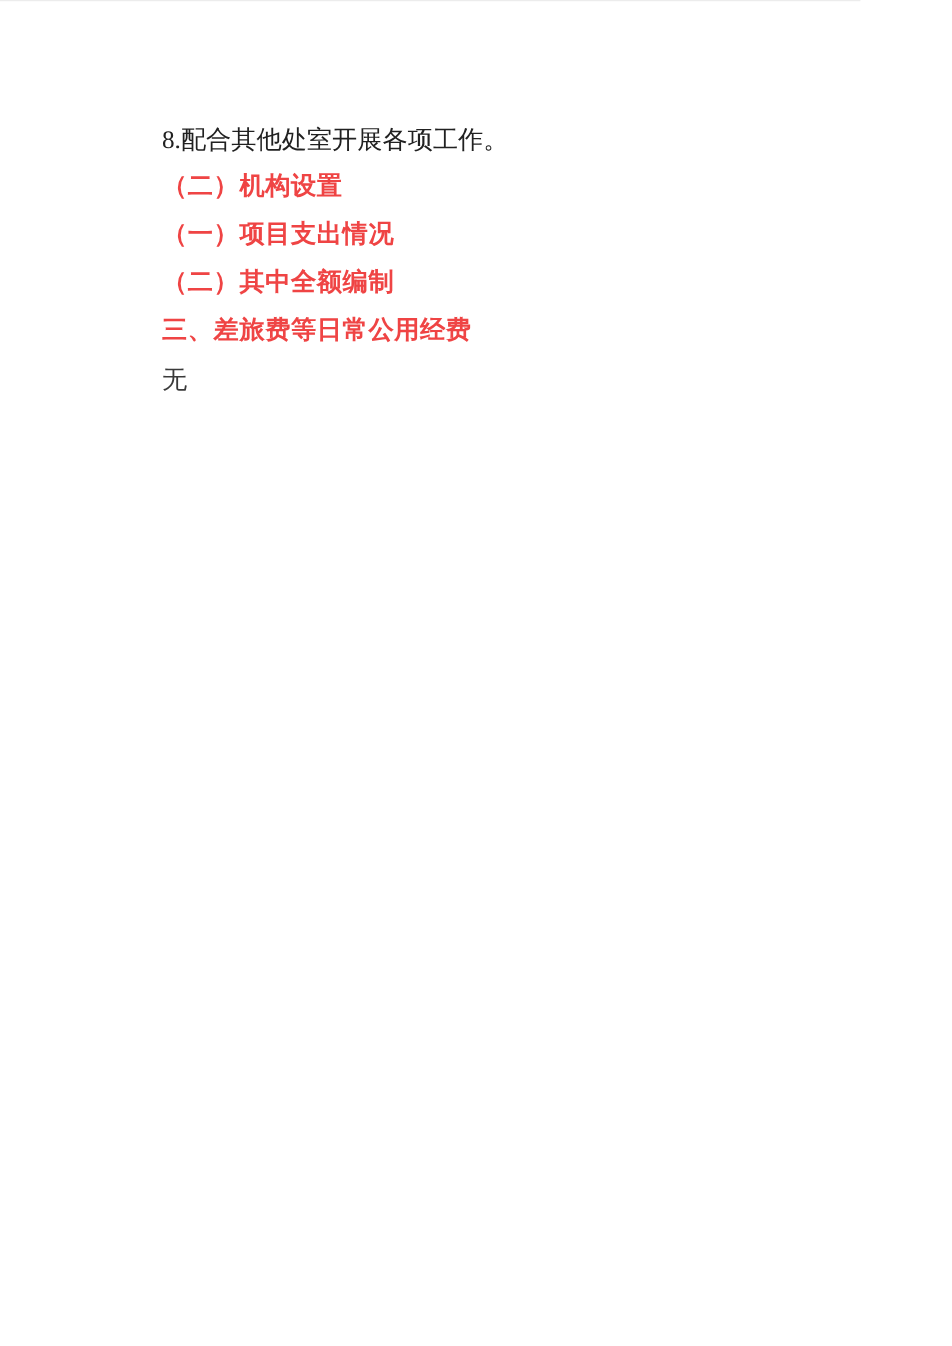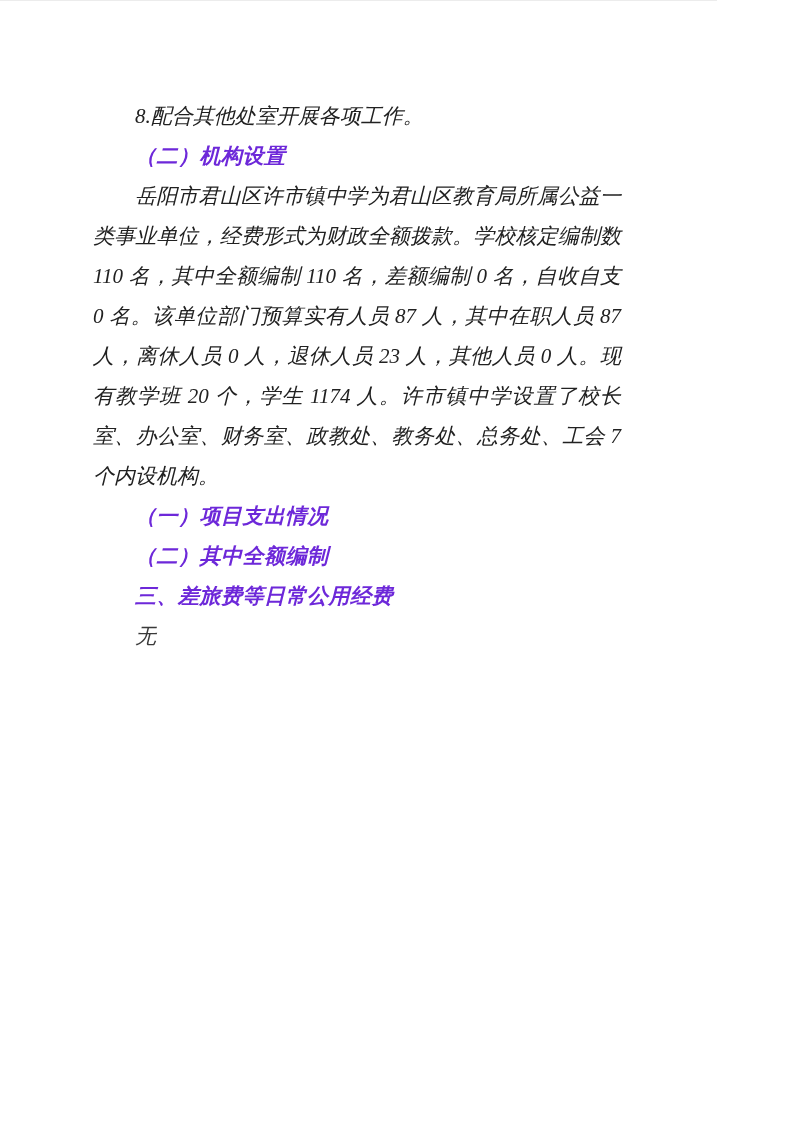--- a/index.html
+++ b/index.html
@@ -13,54 +13,52 @@
     width: 717px;
     height: 1122px;
     background: #ffffff;
     border-top: 1px solid #ececec;
     padding: 95px 96px 0 93px;
     overflow: hidden;
     font-family: "Liberation Serif", "DejaVu Serif", serif;
     font-size: 21px;
     line-height: 40px;
     color: #212121;
-    font-style: italic;
   }
 
   .doc-line,
   .doc-para {
     text-indent: 2em;
     text-align: justify;
     word-break: break-all;
   }
 
   .doc-heading {
     text-indent: 2em;
     font-family: "Liberation Sans", "DejaVu Sans", sans-serif;
     font-weight: 700;
-    color: #6d28d9;
+    color: #ef4444;
     letter-spacing: 0.5px;
   }
 
   .doc-para-plain {
     text-indent: 2em;
     color: #3a3a3a;
   }
 </style>
 </head>
 <body>
 
 <div class="page">
 
   <p class="doc-line">8.配合其他处室开展各项工作。</p>
 
 
   <p class="doc-heading">（二）机构设置</p>
 
-  <p class="doc-para">岳阳市君山区许市镇中学为君山区教育局所属公益一类事业单位，经费形式为财政全额拨款。学校核定编制数 110 名，其中全额编制 110 名，差额编制 0 名，自收自支 0 名。该单位部门预算实有人员 87 人，其中在职人员 87 人，离休人员 0 人，退休人员 23 人，其他人员 0 人。现有教学班 20 个，学生 1174 人。许市镇中学设置了校长室、办公室、财务室、政教处、教务处、总务处、工会 7 个内设机构。</p>
 
 
   <p class="doc-heading">（一）项目支出情况</p>
 
 
   <p class="doc-heading">（二）其中全额编制</p>
 
 
   <p class="doc-heading">三、差旅费等日常公用经费</p>
 

